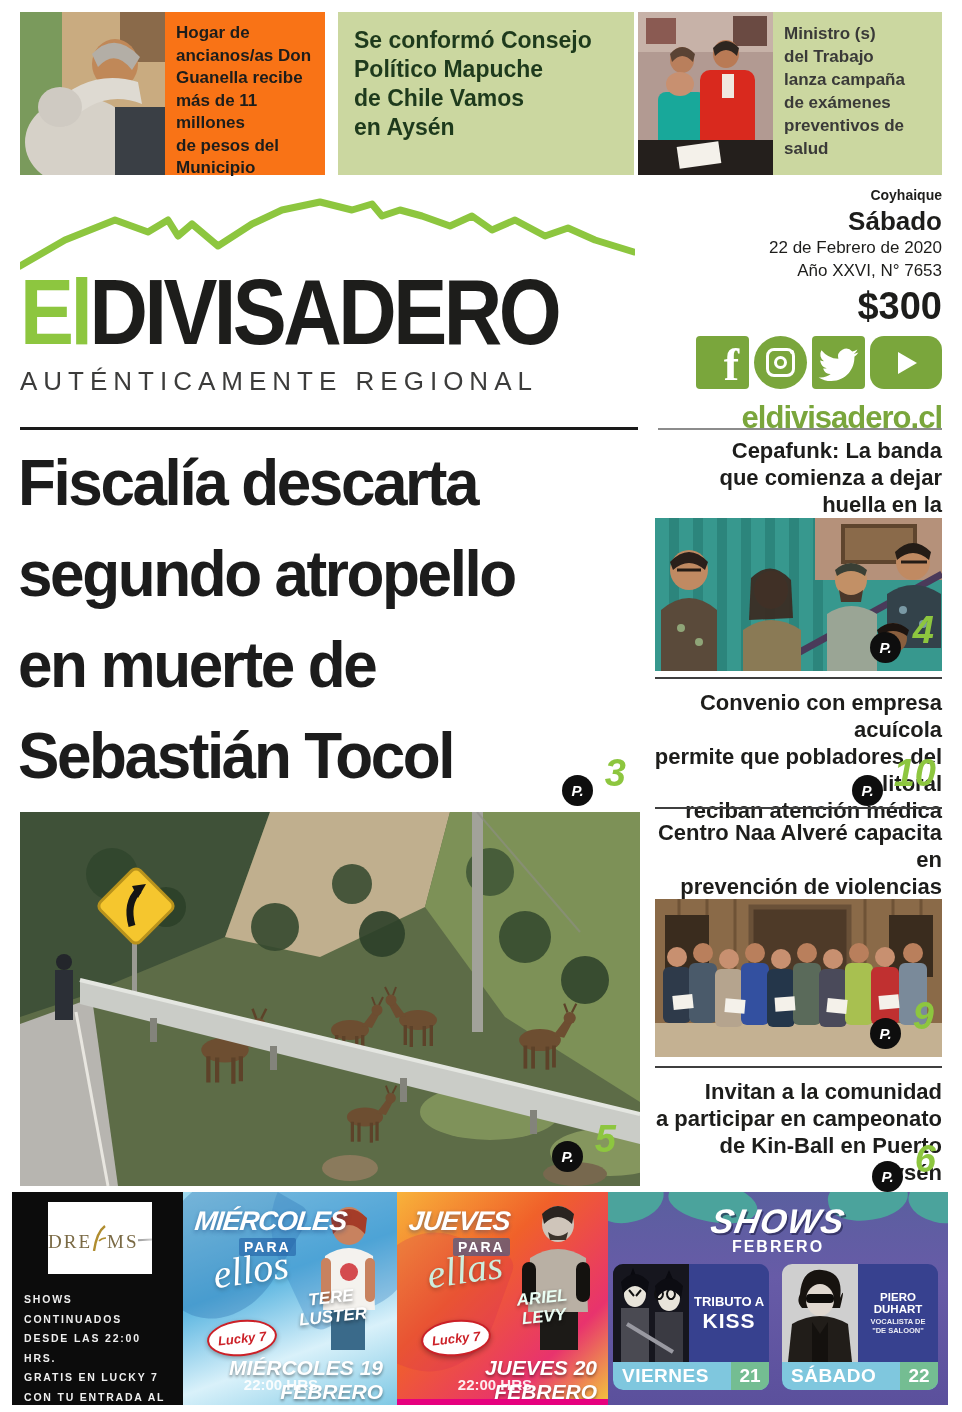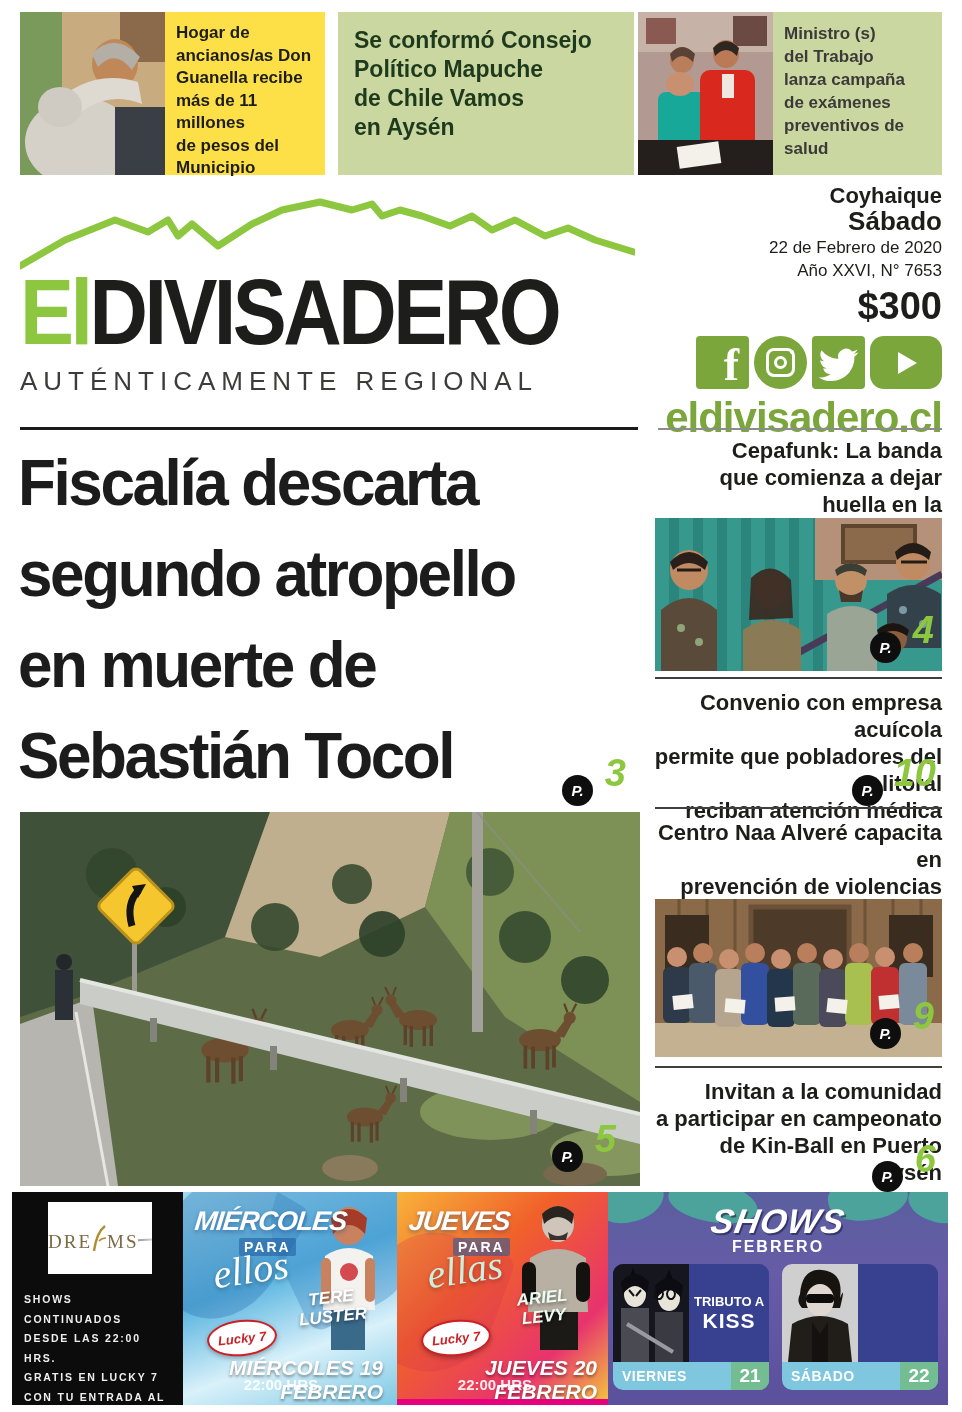--- a/index.html
+++ b/index.html
@@ -5,52 +5,52 @@
   html,body{margin:0;padding:0;background:#ffffff;}
   .page{position:relative;width:962px;height:1412px;background:#fff;overflow:hidden;
         font-family:"Liberation Sans",sans-serif;color:#1d1d1b;}
   .pre{white-space:pre-line;}
 
   
   .teasers{position:absolute;top:12px;left:20px;width:922px;height:163px;display:flex;}
   .tz-photo{height:163px;overflow:hidden;flex:none;}
   .tz-photo svg{display:block;}
   .tz-box{height:163px;box-sizing:border-box;flex:none;font-weight:bold;}
-  .tz-left{width:160px;background:#fde047;color:#1d1d1b;font-size:17px;line-height:22.5px;padding:10px 8px 0 11px;}
+  .tz-left{width:160px;background:#f97316;color:#1d1d1b;font-size:17px;line-height:22.5px;padding:10px 8px 0 11px;}
   .tz-mid{width:296px;background:#cbd7a0;color:#1e3a1c;font-size:23px;line-height:29px;padding:14px 0 0 16px;margin-left:13px;}
   .tz-right{width:169px;background:#cbd7a0;color:#3a3a38;font-size:17px;line-height:23px;padding:10px 6px 0 11px;}
   .tz-photo.rp{margin-left:4px;}
 
   
   .logo-block{position:absolute;left:20px;top:190px;width:618px;}
   .mountain{display:block;}
   .wordmark{margin-top:-6px;font-size:92px;font-weight:bold;letter-spacing:-4px;line-height:1;
             transform:scaleX(.88);transform-origin:left;white-space:nowrap;}
   .wordmark .el{color:#8dc63f;}
   .wordmark .main{color:#1d1d1b;}
   .tagline{margin-top:8px;font-size:26px;letter-spacing:6px;color:#3c3c3b;}
 
   .info-block{position:absolute;left:640px;top:184px;width:302px;text-align:right;}
-  .info-city{font-size:22px;font-weight:bold;line-height:23px;}
+  .info-city{font-size:14px;font-weight:bold;line-height:23px;}
   .info-day{font-size:26px;font-weight:bold;line-height:29px;}
   .info-date{font-size:17px;line-height:23px;}
   .info-edition{font-size:17px;line-height:23px;}
   .info-price{font-size:38px;font-weight:bold;line-height:44px;margin-top:2px;}
   .social-row{margin-top:8px;display:flex;justify-content:flex-end;gap:5px;height:53px;}
   .s-ic{background:#7aa63c;position:relative;flex:none;}
   .ic-fb{width:53px;height:53px;border-radius:4px;}
   .ic-fb span{position:absolute;right:10px;top:2px;color:#fff;font-weight:bold;font-size:46px;font-family:"Liberation Serif",serif;}
   .ic-ig{width:53px;height:53px;border-radius:50%;}
   .ic-ig .cam{position:absolute;left:12px;top:12px;width:23px;height:23px;border:3px solid #fff;border-radius:8px;}
   .ic-ig .lens{position:absolute;left:20px;top:20px;width:7px;height:7px;border:3px solid #fff;border-radius:50%;}
   .ic-ig .dot{position:absolute;right:13px;top:14px;width:4px;height:4px;background:#fff;border-radius:50%;}
   .ic-tw{width:53px;height:53px;border-radius:4px;}
   .ic-yt{width:72px;height:53px;border-radius:14px;}
   .ic-yt .tri{position:absolute;left:28px;top:16px;width:0;height:0;border-left:19px solid #fff;border-top:11px solid transparent;border-bottom:11px solid transparent;}
-  .website{margin-top:6px;font-size:42px;font-weight:bold;color:#7aa63c;letter-spacing:-1px;line-height:46px;}
+  .website{margin-top:6px;font-size:31px;font-weight:bold;color:#7aa63c;letter-spacing:-1px;line-height:46px;}
 
   .rule-left{position:absolute;left:20px;top:427px;width:618px;height:3px;background:#1a1a1a;}
   .rule-right{position:absolute;left:658px;top:428px;width:284px;height:2px;background:#8c8c8c;}
 
   
   .lead-head{position:absolute;left:18px;top:438px;width:625px;font-size:64px;font-weight:bold;
              letter-spacing:-2.5px;line-height:91px;color:#1c1c1c;transform:scaleX(.97);transform-origin:left;}
 
   
   .pbadge{position:absolute;width:64px;height:50px;}
@@ -111,21 +111,21 @@
   .ev-card{position:absolute;top:72px;width:156px;height:126px;background:#37418f;border-radius:10px;overflow:hidden;}
   .ev-card.c1{left:5px;}
   .ev-card.c2{left:174px;}
   .ev-photo{position:absolute;left:0;top:0;width:76px;height:98px;}
   .ev-name{position:absolute;left:76px;top:0;width:80px;height:98px;display:flex;flex-direction:column;align-items:center;justify-content:center;text-align:center;}
   .ev-t1{font-size:13px;font-weight:bold;}
   .ev-t2{font-size:21px;font-weight:bold;letter-spacing:1px;}
   .ev-t1b{font-size:11.5px;font-weight:bold;}
   .ev-t3{font-size:7.5px;font-weight:bold;line-height:9px;margin-top:2px;opacity:.9;}
   .ev-strip{position:absolute;left:0;bottom:0;width:100%;height:28px;background:#7fc7de;display:flex;align-items:center;}
-  .ev-day{flex:1;padding-left:9px;font-size:14px;font-weight:bold;letter-spacing:.5px;}
+  .ev-day{flex:1;padding-left:9px;font-size:19px;font-weight:bold;letter-spacing:.5px;}
   .ev-num{width:38px;height:28px;background:#74bd92;display:flex;align-items:center;justify-content:center;font-size:19px;font-weight:bold;}
 </style>
 </head>
 <body>
 
 <div class="page">
 
   <div class="teasers">
     <div class="tz-photo">
       <svg width="145" height="163" viewBox="0 0 145 163">
@@ -517,20 +517,25 @@
         <div class="ev-photo">
           <svg width="76" height="98" viewBox="0 0 76 98">
             <rect width="76" height="98" fill="#cfcfcf"></rect>
             <path d="M18 30 Q20 4 40 6 Q62 8 58 34 Q64 20 58 44 L20 44 Q14 38 18 30 Z" fill="#17130f"></path>
             <ellipse cx="38" cy="36" rx="14" ry="16" fill="#e0d8d0"></ellipse>
             <rect x="24" y="30" width="28" height="9" rx="4" fill="#0e0c0a"></rect>
             <path d="M10 60 Q38 44 66 60 L70 98 L6 98 Z" fill="#211d19"></path>
             <path d="M30 58 L38 70 L46 58 L46 98 L30 98 Z" fill="#14110e"></path>
           </svg>
         </div>
+        <div class="ev-name">
+          <div class="ev-t1b">PIERO DUHART</div>
+          <div class="ev-t3 pre">VOCALISTA DE
+"DE SALOON"</div>
+        </div>
         <div class="ev-strip">
           <div class="ev-day">SÁBADO</div>
           <div class="ev-num">22</div>
         </div>
       </div>
     </div>
   </div>
 
 </div>
 

